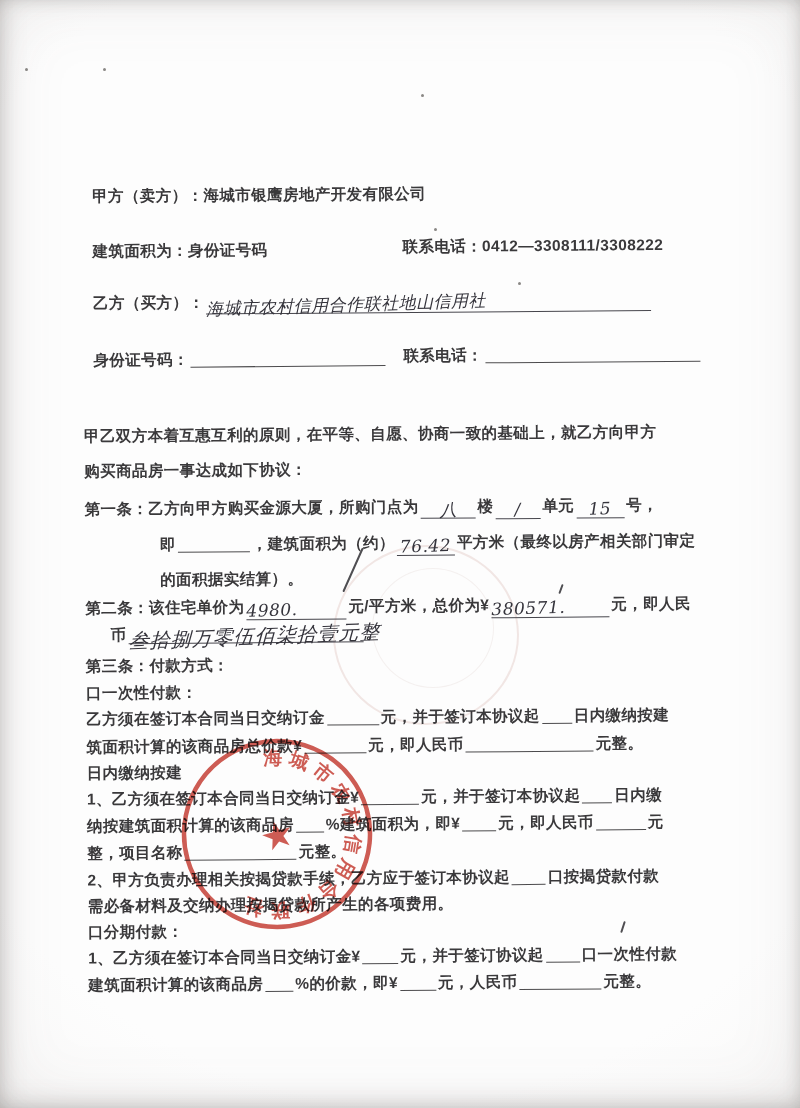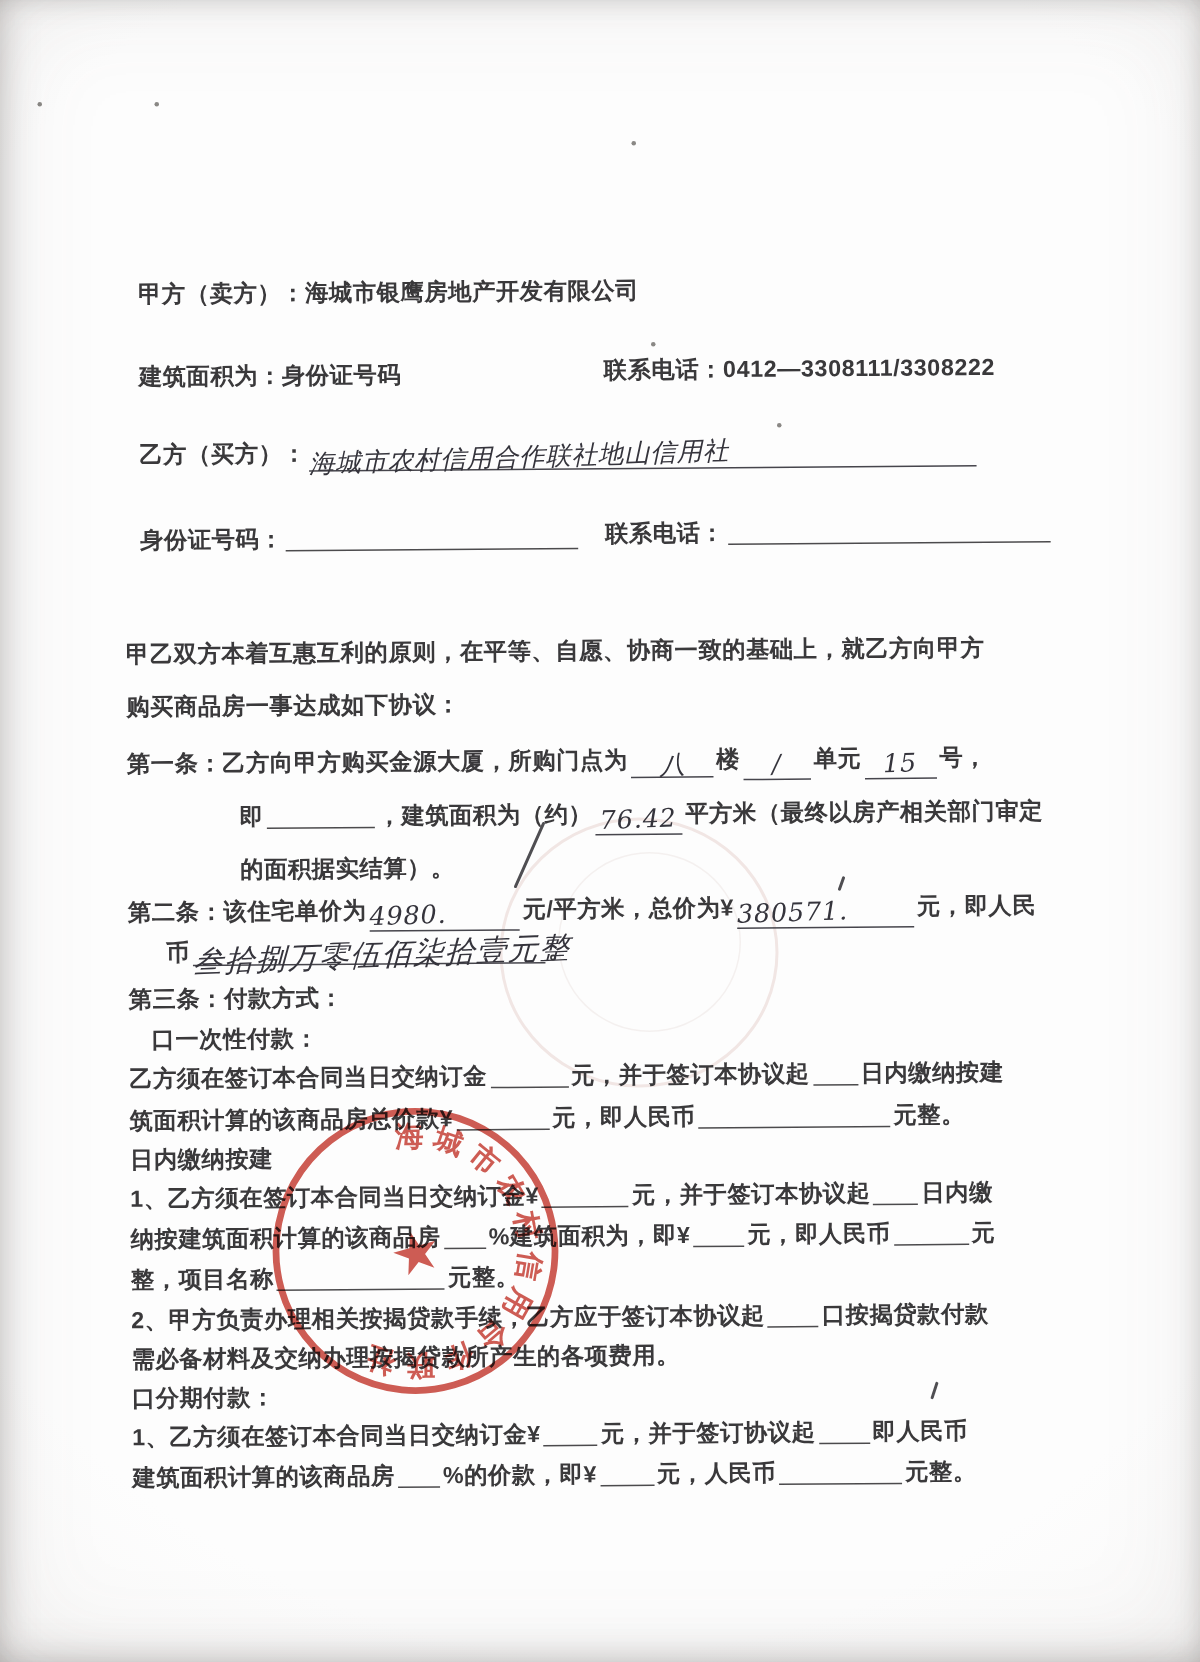--- a/index.html
+++ b/index.html
@@ -82,21 +82,21 @@
       <span>第二条：</span><span>该住宅单价为</span><span class="hwbox" style="width:100px;text-align:left"><span class="hw">4980.</span></span><span>元/平方米，总价为¥</span><span class="hwbox" style="width:118px;text-align:left"><span class="hw">380571.</span></span><span>元，即人民</span>
     </span>
     <span class="tl" style="left:110px;top:622px">
       <span>币</span><span class="hwbox" style="width:235px;text-align:left"><span class="hw hw-big">叁拾捌万零伍佰柒拾壹元整</span></span><span>。</span>
     </span>
 
     <span class="tl" style="left:85px;top:654px">
       <span>第三条：</span><span>付款方式：</span>
     </span>
 
-    <span class="tl" style="left:100px;top:681px">口一次性付款：</span>
+    <span class="tl" style="left:85px;top:681px">口一次性付款：</span>
     <span class="tl" style="left:85px;top:707px">
       <span>乙方须在签订本合同当日交纳订金</span><span class="blank" style="width:52px"></span><span>元，并于签订本协议起</span><span class="blank" style="width:30px"></span><span>日内缴纳按建</span>
     </span>
     <span class="tl" style="left:85px;top:735px">
       <span>筑面积计算的该商品房总价款¥</span><span class="blank" style="width:62px"></span><span>元，即人民币</span><span class="blank" style="width:128px"></span><span>元整。</span>
     </span>
 
     <span class="tl" style="left:85px;top:761px">日内缴纳按建</span>
     <span class="tl" style="left:85px;top:787px">
       <span>1、乙方须在签订本合同当日交纳订金¥</span><span class="blank" style="width:58px"></span><span>元，并于签订本协议起</span><span class="blank" style="width:30px"></span><span>日内缴</span>
@@ -107,21 +107,21 @@
     <span class="tl" style="left:85px;top:841px">
       <span>整，项目名称</span><span class="blank" style="width:112px"></span><span>元整。</span>
     </span>
     <span class="tl" style="left:85px;top:868px">
       <span>2、甲方负责办理相关按揭贷款手续，乙方应于签订本协议起</span><span class="blank" style="width:34px"></span><span>口按揭贷款付款</span>
     </span>
     <span class="tl" style="left:85px;top:894px">需必备材料及交纳办理按揭贷款所产生的各项费用。</span>
 
     <span class="tl" style="left:85px;top:920px">口分期付款：</span>
     <span class="tl" style="left:85px;top:946px">
-      <span>1、乙方须在签订本合同当日交纳订金¥</span><span class="blank" style="width:36px"></span><span>元，并于签订协议起</span><span class="blank" style="width:34px"></span><span>即人民币</span>
+      <span>1、乙方须在签订本合同当日交纳订金¥</span><span class="blank" style="width:36px"></span><span>元，并于签订协议起</span><span class="blank" style="width:34px"></span><span>口一次性付款</span>
     </span>
     <span class="tl" style="left:85px;top:973px">
       <span>建筑面积计算的该商品房</span><span class="blank" style="width:28px"></span><span>%的价款，即¥</span><span class="blank" style="width:36px"></span><span>元，人民币</span><span class="blank" style="width:82px"></span><span>元整。</span>
     </span>
   </div>
 
   <div class="stamp">
     <svg width="202" height="208" viewBox="0 0 202 208">
       <defs>
         <path id="ringp" d="M101,34 a70,70 0 1 1 -0.1,0"></path>

